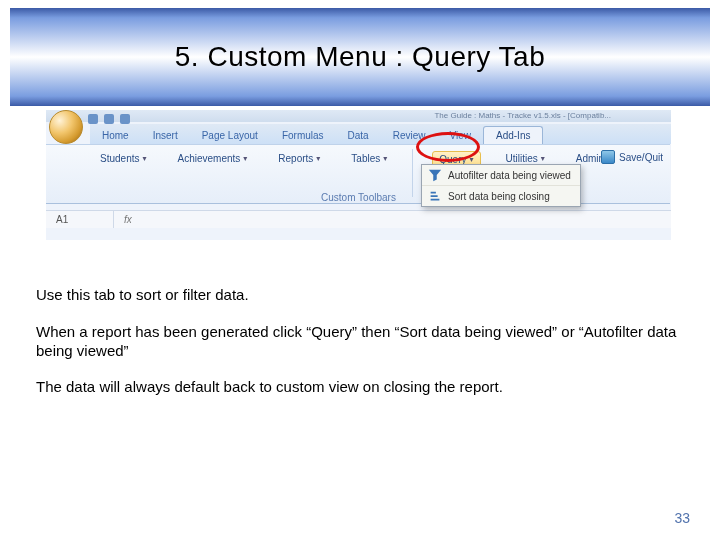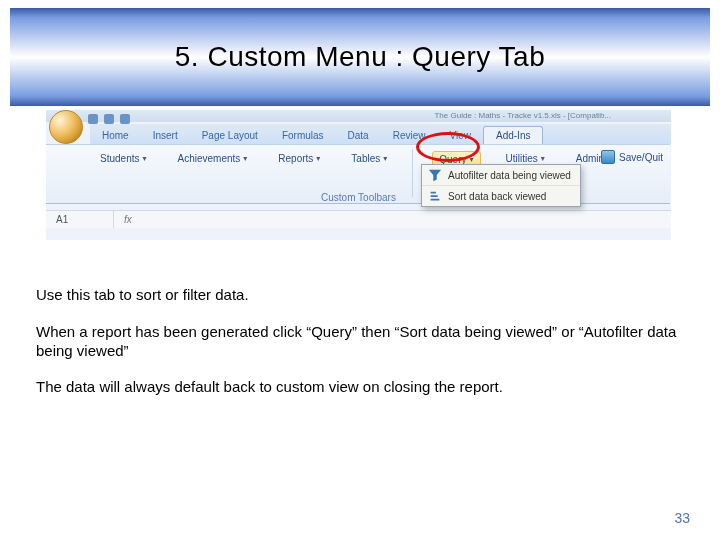--- a/index.html
+++ b/index.html
@@ -181,21 +181,21 @@
             </svg>
         </span>
         <span>Autofilter data being viewed</span>
       </div>
       <div class="row">
         <span class="ico">
           <svg viewBox="0 0 16 16" width="14" height="14">
               <path d="M3 3h6v2H3zM3 7h8v2H3zM3 11h10v2H3z" fill="#3a75b8"></path>
             </svg>
         </span>
-        <span>Sort data back viewed</span>
+        <span>Sort data being closing</span>
       </div>
     </div>
 
     <div class="red-circle"></div>
 
     <div class="formula-bar">
       <div class="name-box">A1</div>
       <div class="fx">fx</div>
     </div>
   </div>

